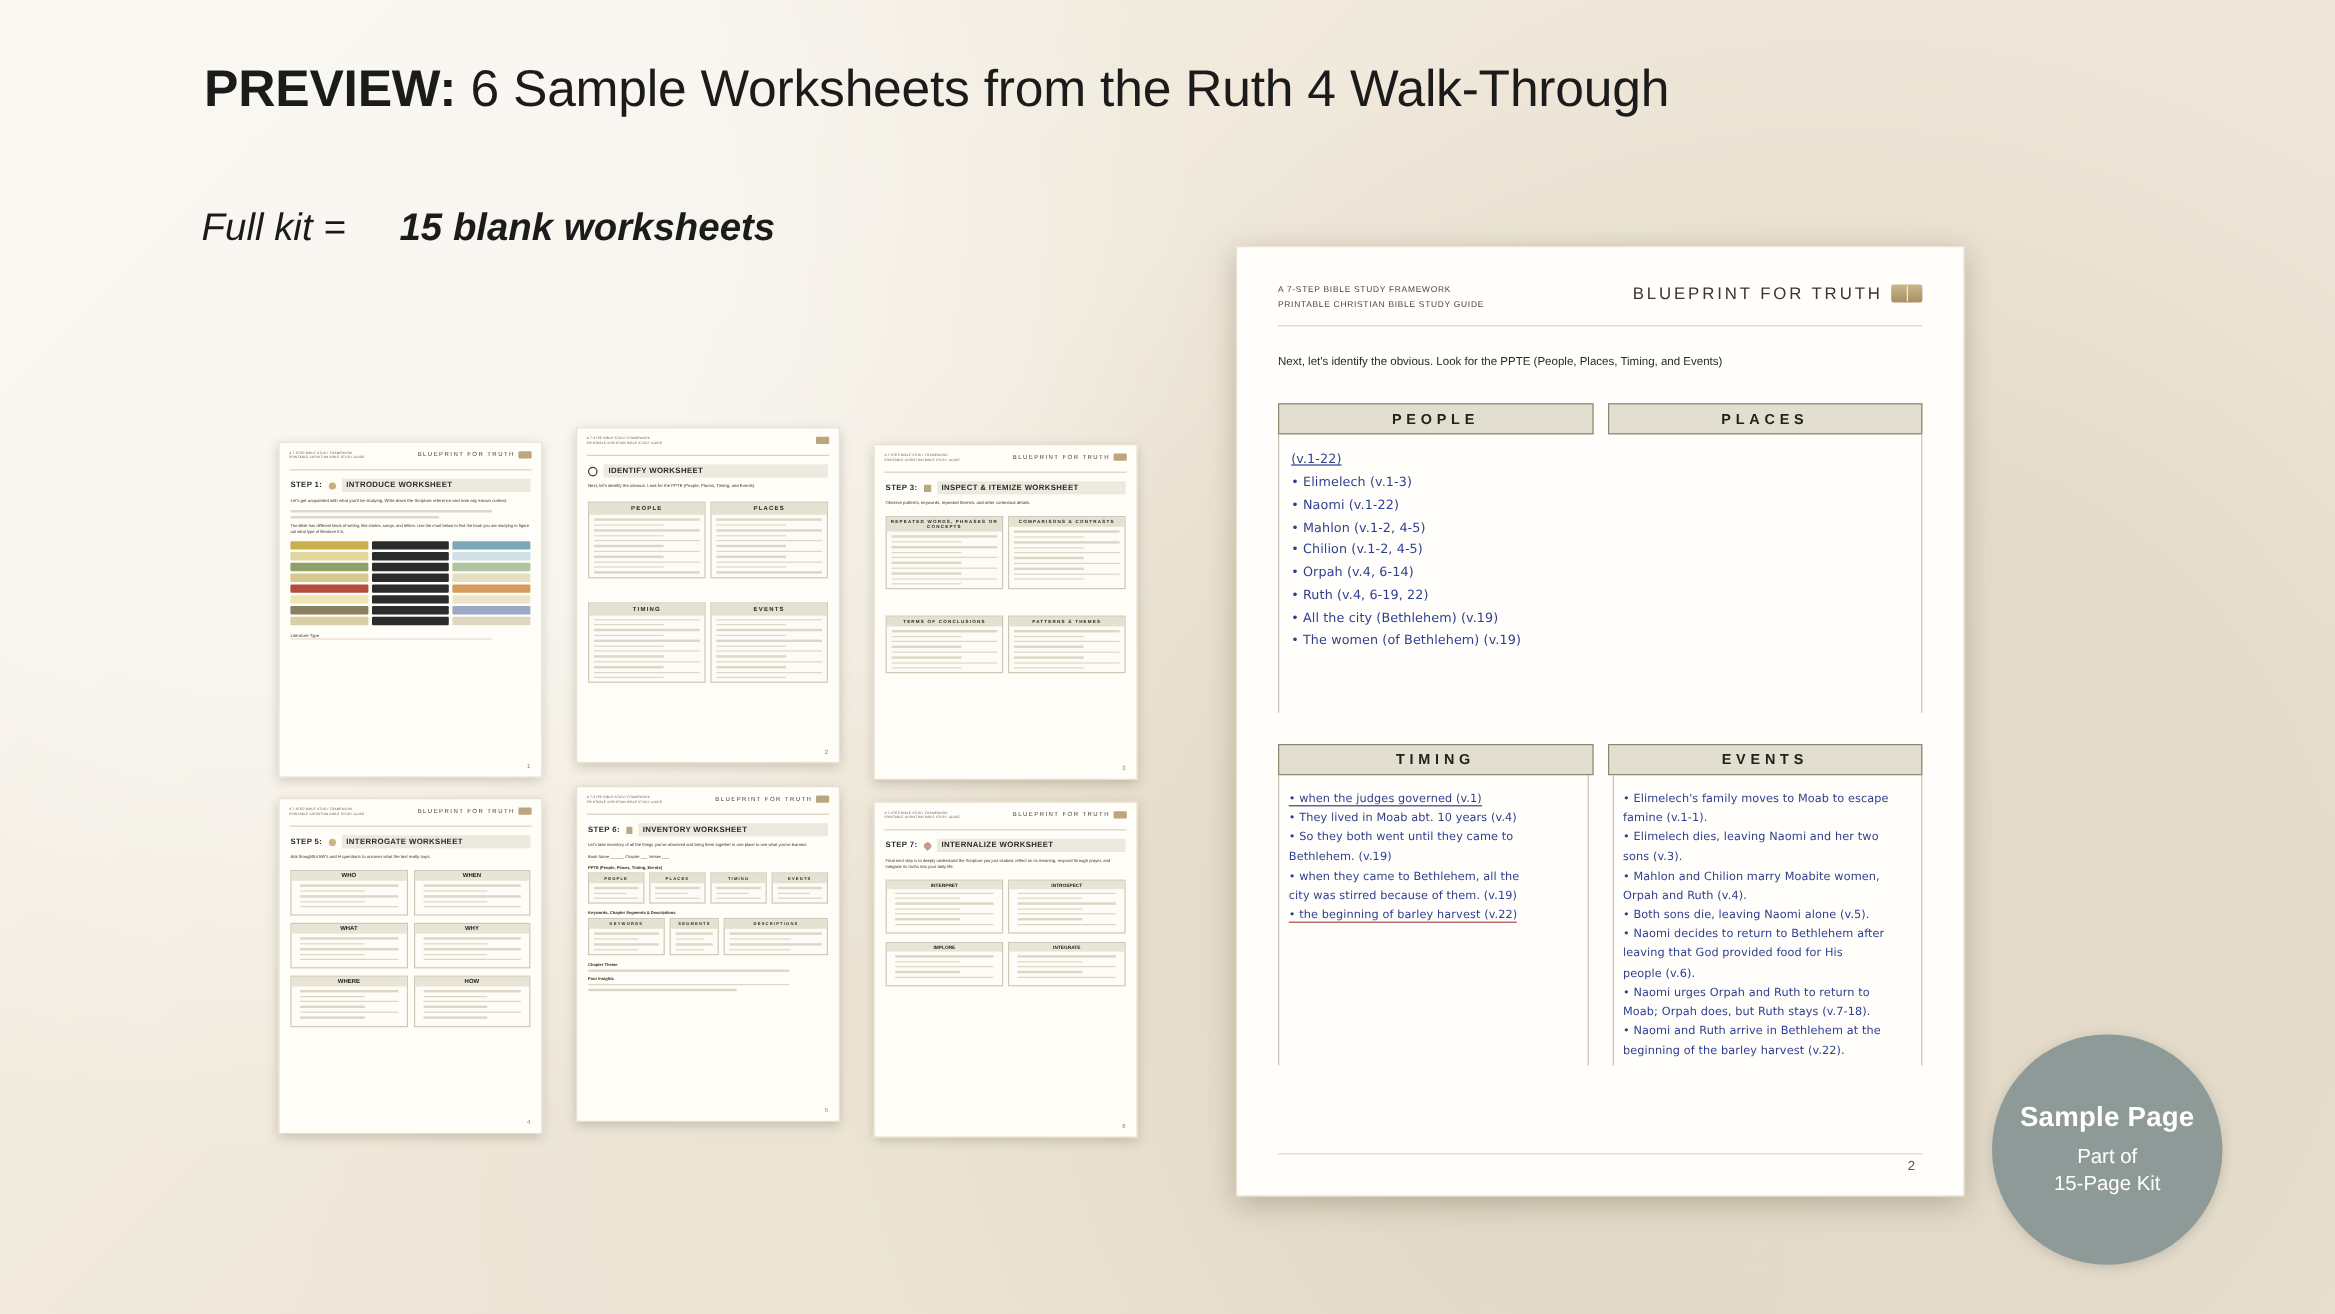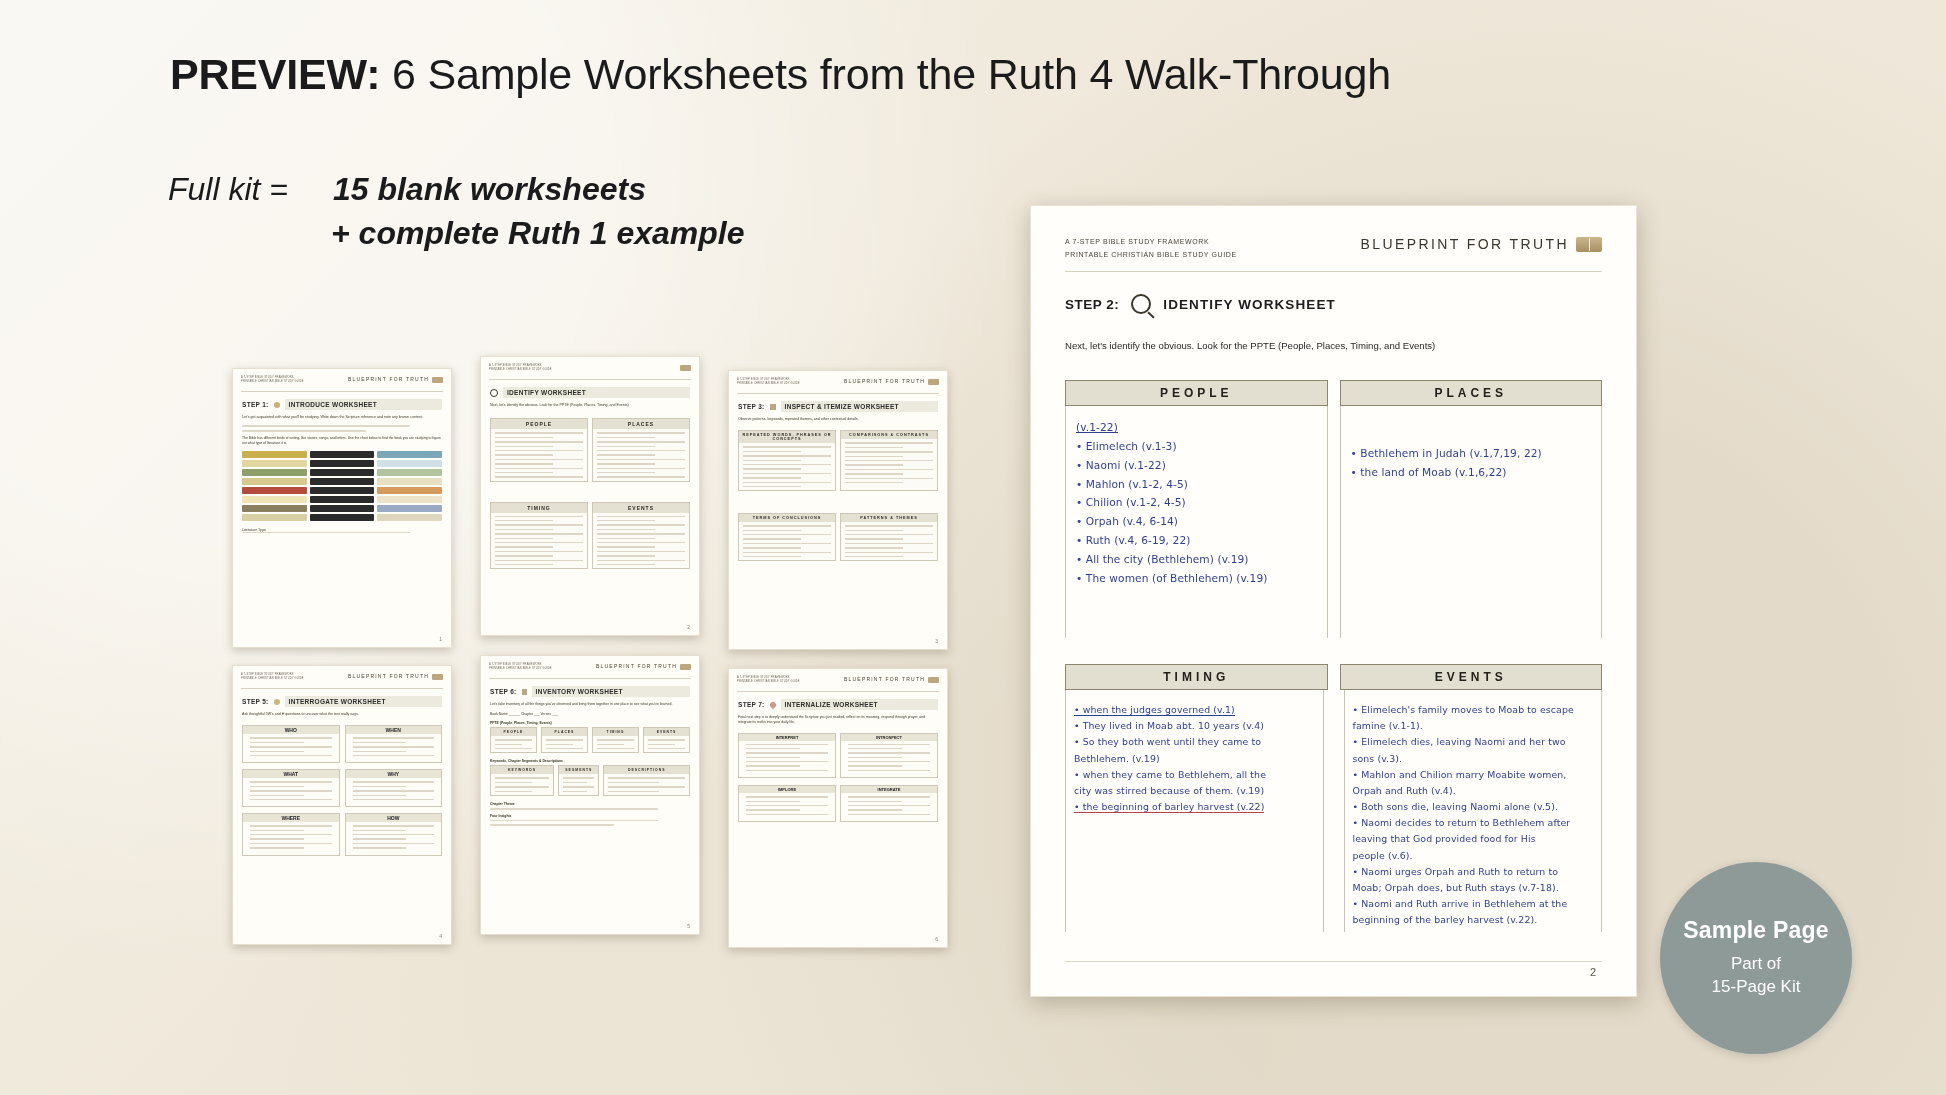--- a/index.html
+++ b/index.html
@@ -134,21 +134,20 @@
 <body>
 
 <div class="paper-texture"></div>
 
 <div class="headline">
   <b>PREVIEW:</b><span> 6 Sample Worksheets from the Ruth 4 Walk-Through</span>
 </div>
 
 <div class="subline">
   <span>Full kit = </span><span class="b">15 blank worksheets</span>
-  <span class="l2 b">+ complete Ruth 1 example</span>
 </div>
 
 <div class="thumbs">
 
   <div class="thumb" style="left:0px;top:0px;">
     <div class="t-head">
       <div class="t-brandline">
         <div>A 7-STEP BIBLE STUDY FRAMEWORK</div>
         <div>PRINTABLE CHRISTIAN BIBLE STUDY GUIDE</div>
       </div>
@@ -577,50 +576,39 @@
         <div>A 7-STEP BIBLE STUDY FRAMEWORK</div>
         <div>PRINTABLE CHRISTIAN BIBLE STUDY GUIDE</div>
       </div>
       <div class="bp-brand">
         <span>BLUEPRINT FOR TRUTH</span>
         <span class="bp-book"></span>
       </div>
     </div>
     <div class="bp-rule"></div>
 
-    <div class="bp-steprow">
-      <span class="bp-step">STEP 2:</span>
-      <span class="bp-mag"></span>
-      <span class="bp-title">IDENTIFY WORKSHEET</span>
-    </div>
 
     <div class="bp-intro">Next, let's identify the obvious. Look for the PPTE (People, Places, Timing, and Events)</div>
 
     <div class="bp-tablehead">
       <div class="bp-th">PEOPLE</div>
       <div class="bp-th">PLACES</div>
     </div>
     <div class="bp-cols">
       <div class="bp-col">
         <div class="hand">
           <div style="text-decoration:underline">(v.1-22)</div>
           <div>• Elimelech (v.1-3)</div>
           <div>• Naomi (v.1-22)</div>
           <div>• Mahlon (v.1-2, 4-5)</div>
           <div>• Chilion (v.1-2, 4-5)</div>
           <div>• Orpah (v.4, 6-14)</div>
           <div>• Ruth (v.4, 6-19, 22)</div>
           <div>• All the city (Bethlehem) (v.19)</div>
           <div>• The women (of Bethlehem) (v.19)</div>
-        </div>
-      </div>
-      <div class="bp-col">
-        <div class="hand" style="padding-top:26px">
-          <div>• Bethlehem in Judah (v.1,7,19, 22)</div>
-          <div>• the land of Moab (v.1,6,22)</div>
         </div>
       </div>
     </div>
 
     <div class="bp-tablehead" style="margin-top:26px">
       <div class="bp-th">TIMING</div>
       <div class="bp-th">EVENTS</div>
     </div>
     <div class="bp-cols2">
       <div class="bp-col2">

